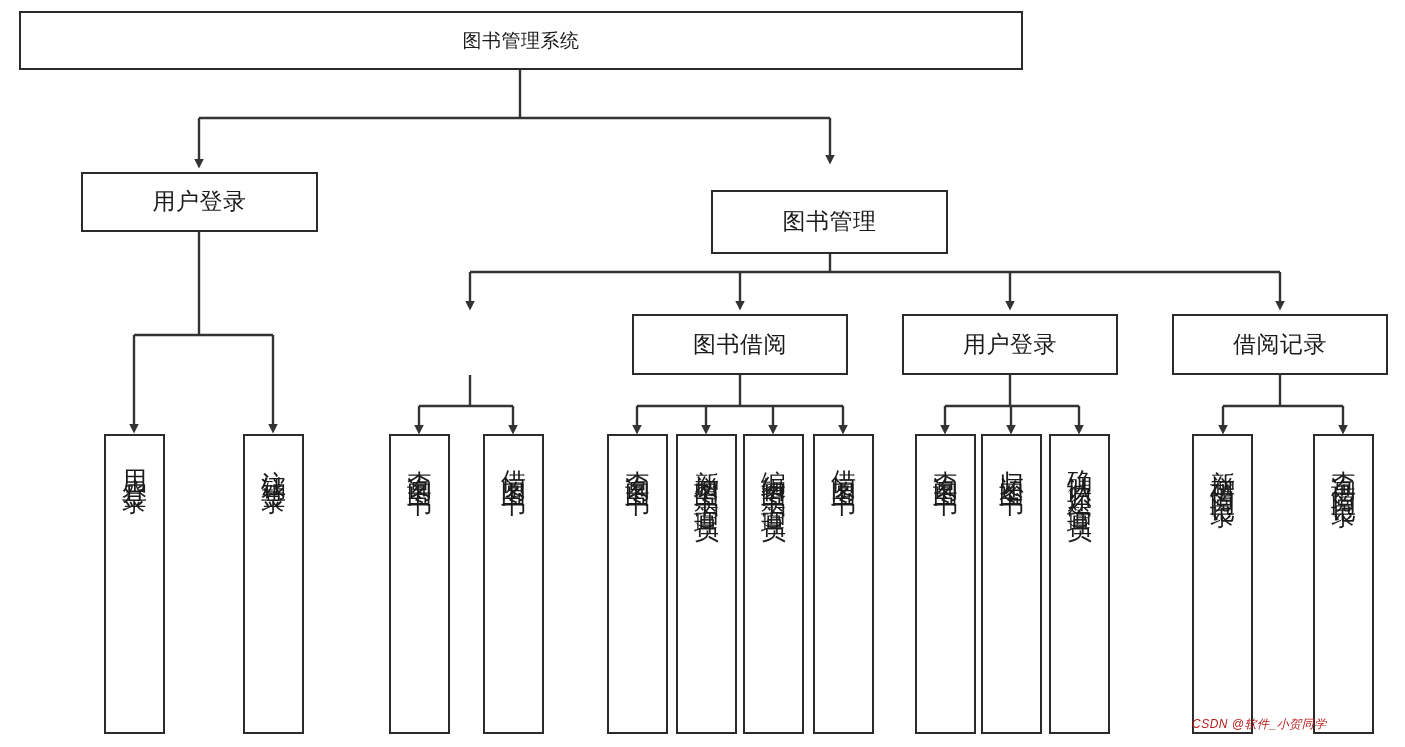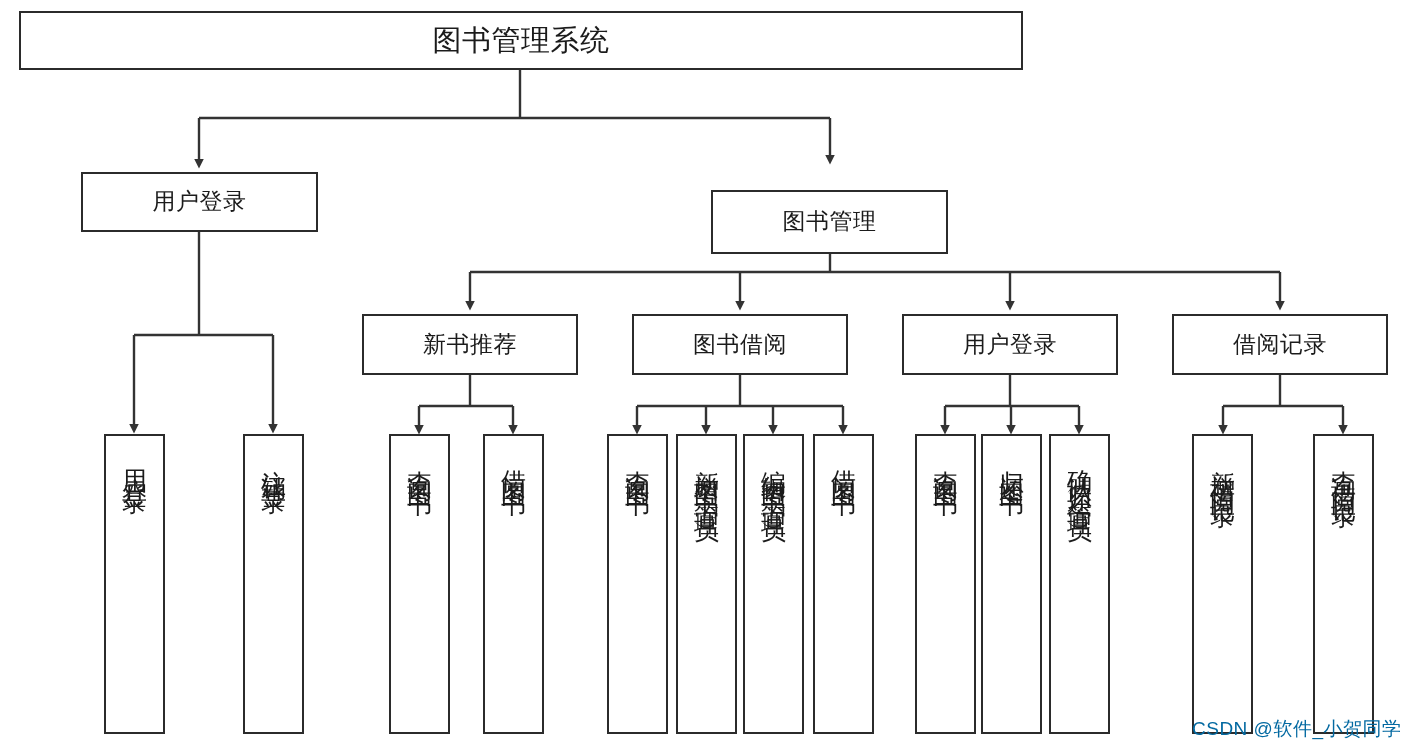--- a/index.html
+++ b/index.html
@@ -37,43 +37,44 @@
     text-align:center;
     line-height:1.12;
     color:#1b1b1b;
     letter-spacing:0.5px;
     white-space:nowrap;
   }
   
   .node.horiz .lbl{
     font-size:23px;
   }
-  .node.root .lbl{ font-size:29px; }
+  .node.root .lbl{ font-size:19px; }
   
   .node.vert{
     align-items:flex-start;
     justify-content:center;
     padding-top:14px;
   }
   .node.vert .lbl{
     writing-mode:vertical-rl;
     text-orientation:upright;
     font-size:25px;
     line-height:1.0;
     letter-spacing:7px;
     white-space:normal;
     max-height:100%;
   }
   .watermark{
     position:absolute;
-    font-size:19px;
-    color:#0369a1;
+    font-size:12px;
+    color:#b91c1c;
     white-space:nowrap;
     z-index:5;
     letter-spacing:0.5px;
+    font-style:italic;
   }
 </style>
 </head>
 <body>
 
 <div id="canvas">
 
   <svg id="wires" viewBox="0 0 1405 747" width="1405" height="747" aria-hidden="true">
     <defs>
       <marker id="arrow" markerWidth="11" markerHeight="11" refX="1.5" refY="5" orient="auto" markerUnits="userSpaceOnUse">
@@ -130,23 +131,20 @@
     <span class="lbl">图书管理系统</span>
   </div>
 
   <div class="node horiz" style="left:81px;top:172px;width:237px;height:60px;">
     <span class="lbl">用户登录</span>
   </div>
   <div class="node horiz" style="left:711px;top:168px;width:237px;height:64px;margin-top:22px;">
     <span class="lbl">图书管理</span>
   </div>
 
-  <div class="node horiz" style="left:362px;top:314px;width:216px;height:61px;">
-    <span class="lbl">新书推荐</span>
-  </div>
   <div class="node horiz" style="left:632px;top:314px;width:216px;height:61px;align-items:center;">
     <span class="lbl">图书借阅</span>
   </div>
   <div class="node horiz" style="left:902px;top:314px;width:216px;height:61px;">
     <span class="lbl">用户登录</span>
   </div>
   <div class="node horiz" style="left:1172px;top:314px;width:216px;height:61px;">
     <span class="lbl">借阅记录</span>
   </div>
 

